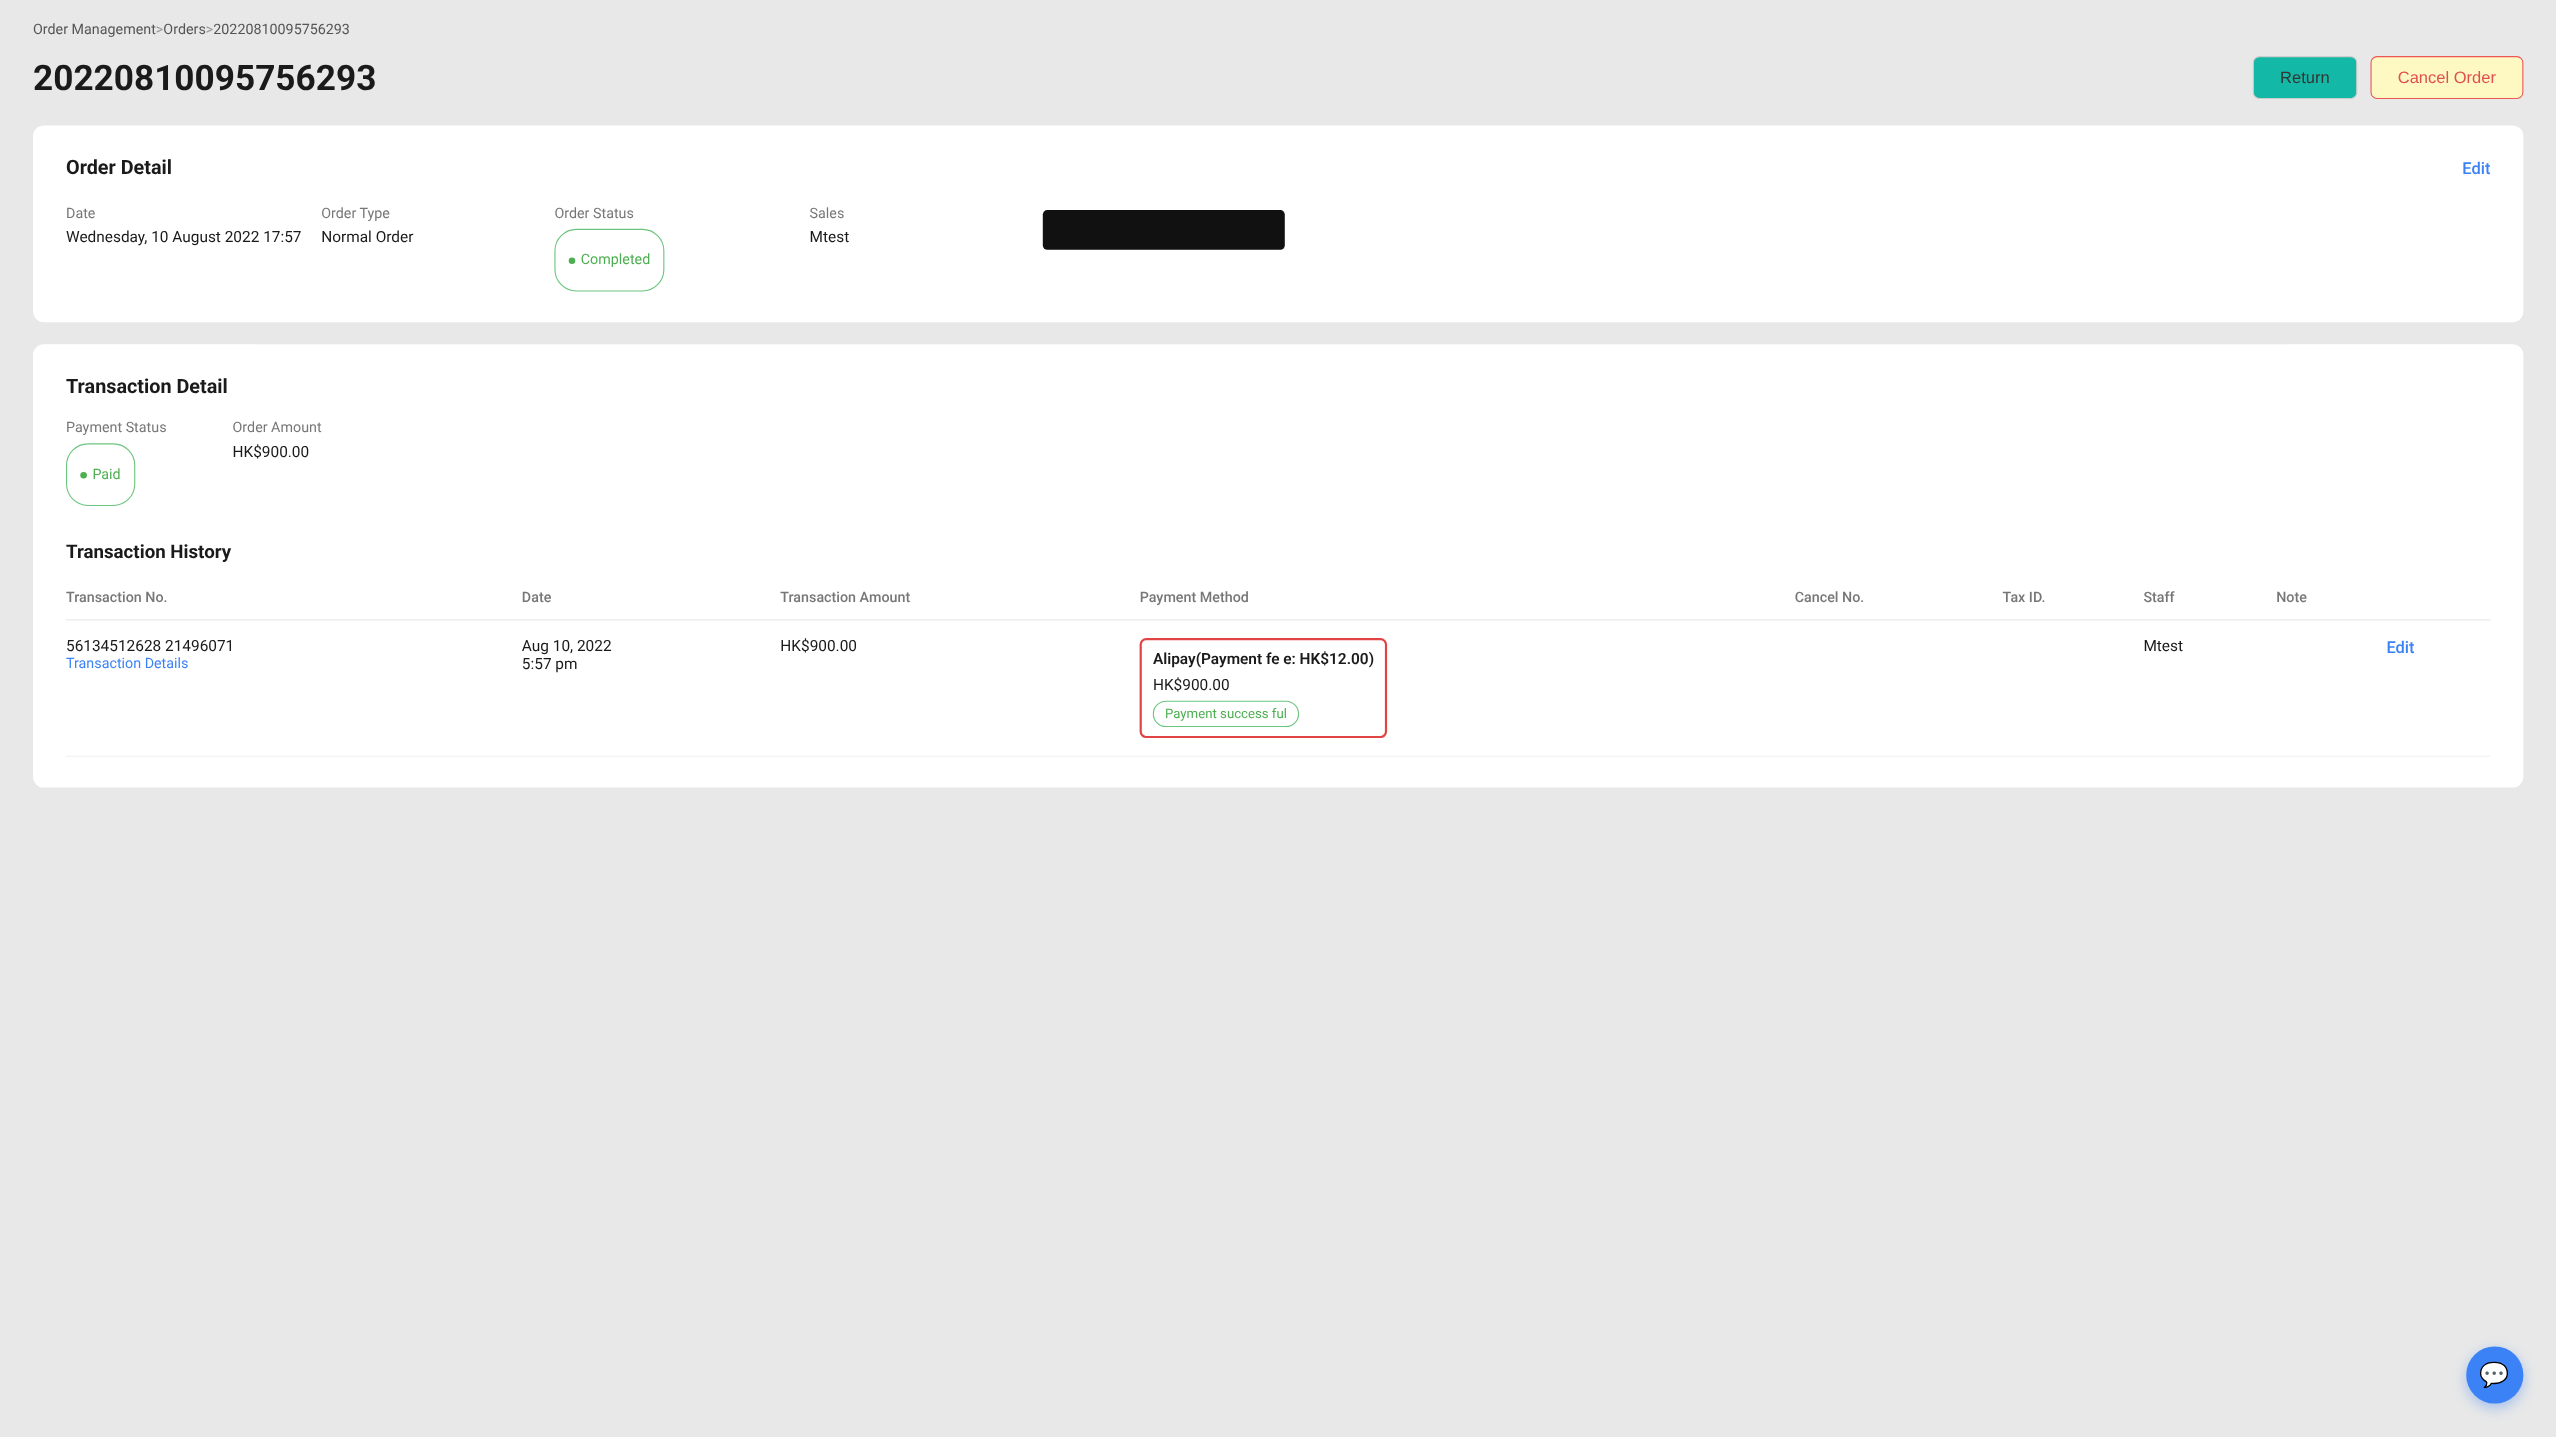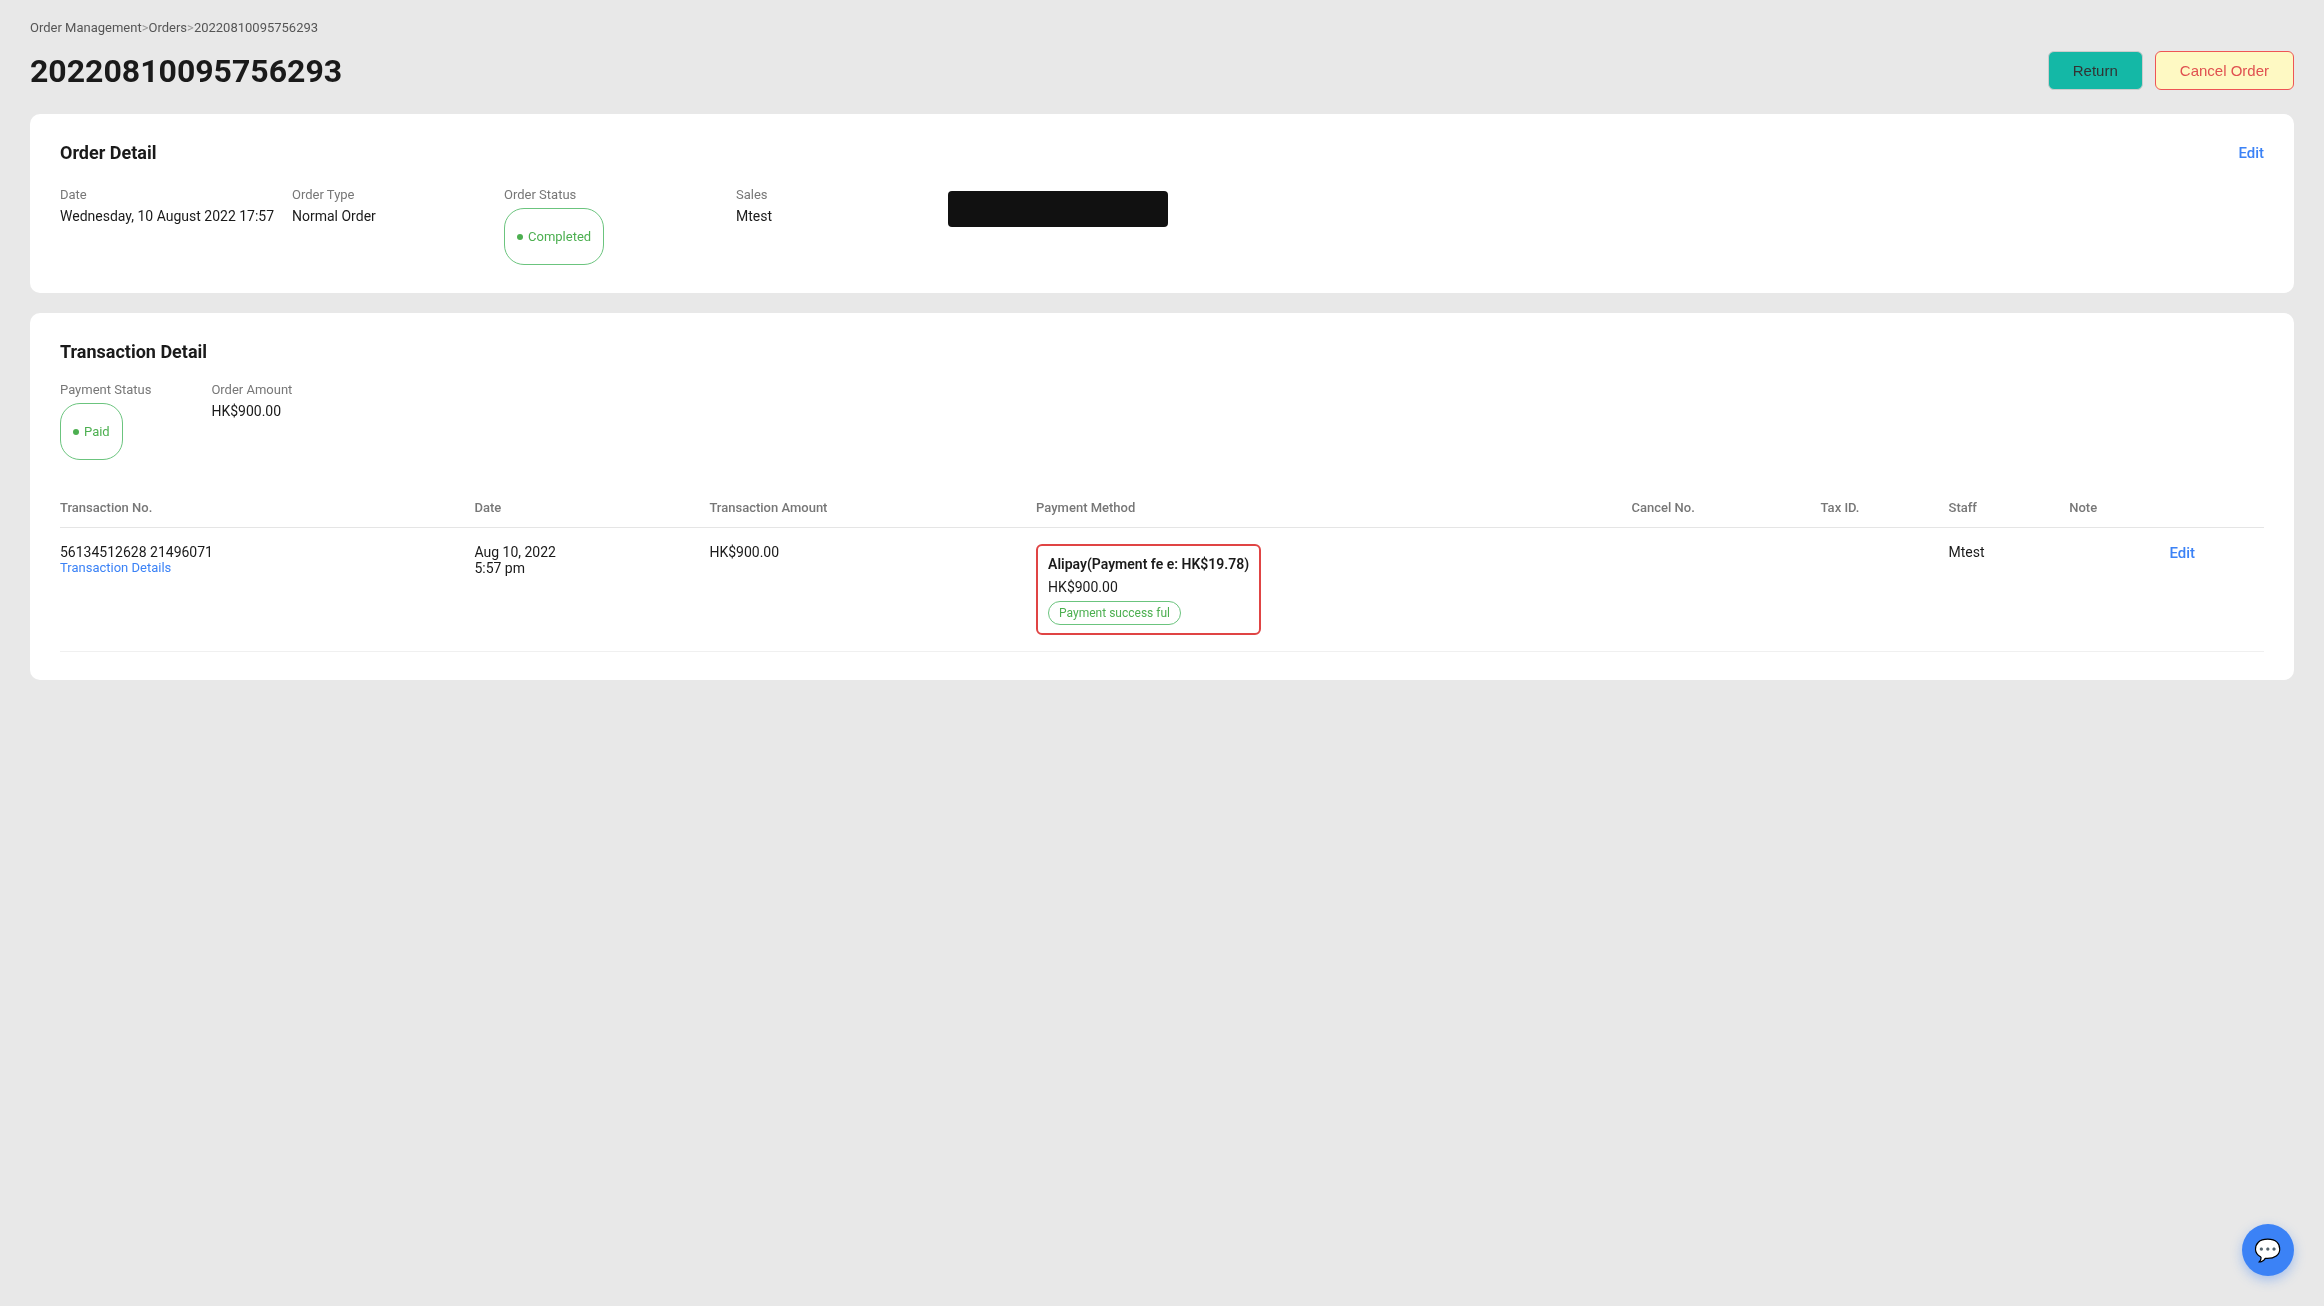--- a/index.html
+++ b/index.html
@@ -273,20 +273,21 @@
         <span class="status-dot"></span>
         <span>Paid</span>
       </div>
     </div>
     <div>
       <div class="detail-label">Order Amount</div>
       <div class="detail-value">HK$900.00</div>
     </div>
   </div>
 
+  <div class="transaction-history-title">Transaction History</div>
   <table class="history-table">
     <thead>
       <tr>
         <th>Transaction No.</th>
         <th>Date</th>
         <th>Transaction Amount</th>
         <th>Payment Method</th>
         <th>Cancel No.</th>
         <th>Tax ID.</th>
         <th>Staff</th>
@@ -300,21 +301,21 @@
           <div>56134512628 21496071</div>
           <div class="transaction-details-link">Transaction Details</div>
         </td>
         <td>
           <div>Aug 10, 2022</div>
           <div>5:57 pm</div>
         </td>
         <td>HK$900.00</td>
         <td>
           <div class="payment-method-cell">
-            <div class="payment-method-name">Alipay(Payment fe e: HK$19.78)</div>
+            <div class="payment-method-name">Alipay(Payment fe e: HK$12.00)</div>
             <div class="payment-amount">HK$900.00</div>
             <div class="payment-success-badge">Payment success ful</div>
           </div>
         </td>
         <td></td>
         <td></td>
         <td>Mtest</td>
         <td></td>
         <td>
           <span class="edit-link">Edit</span>

